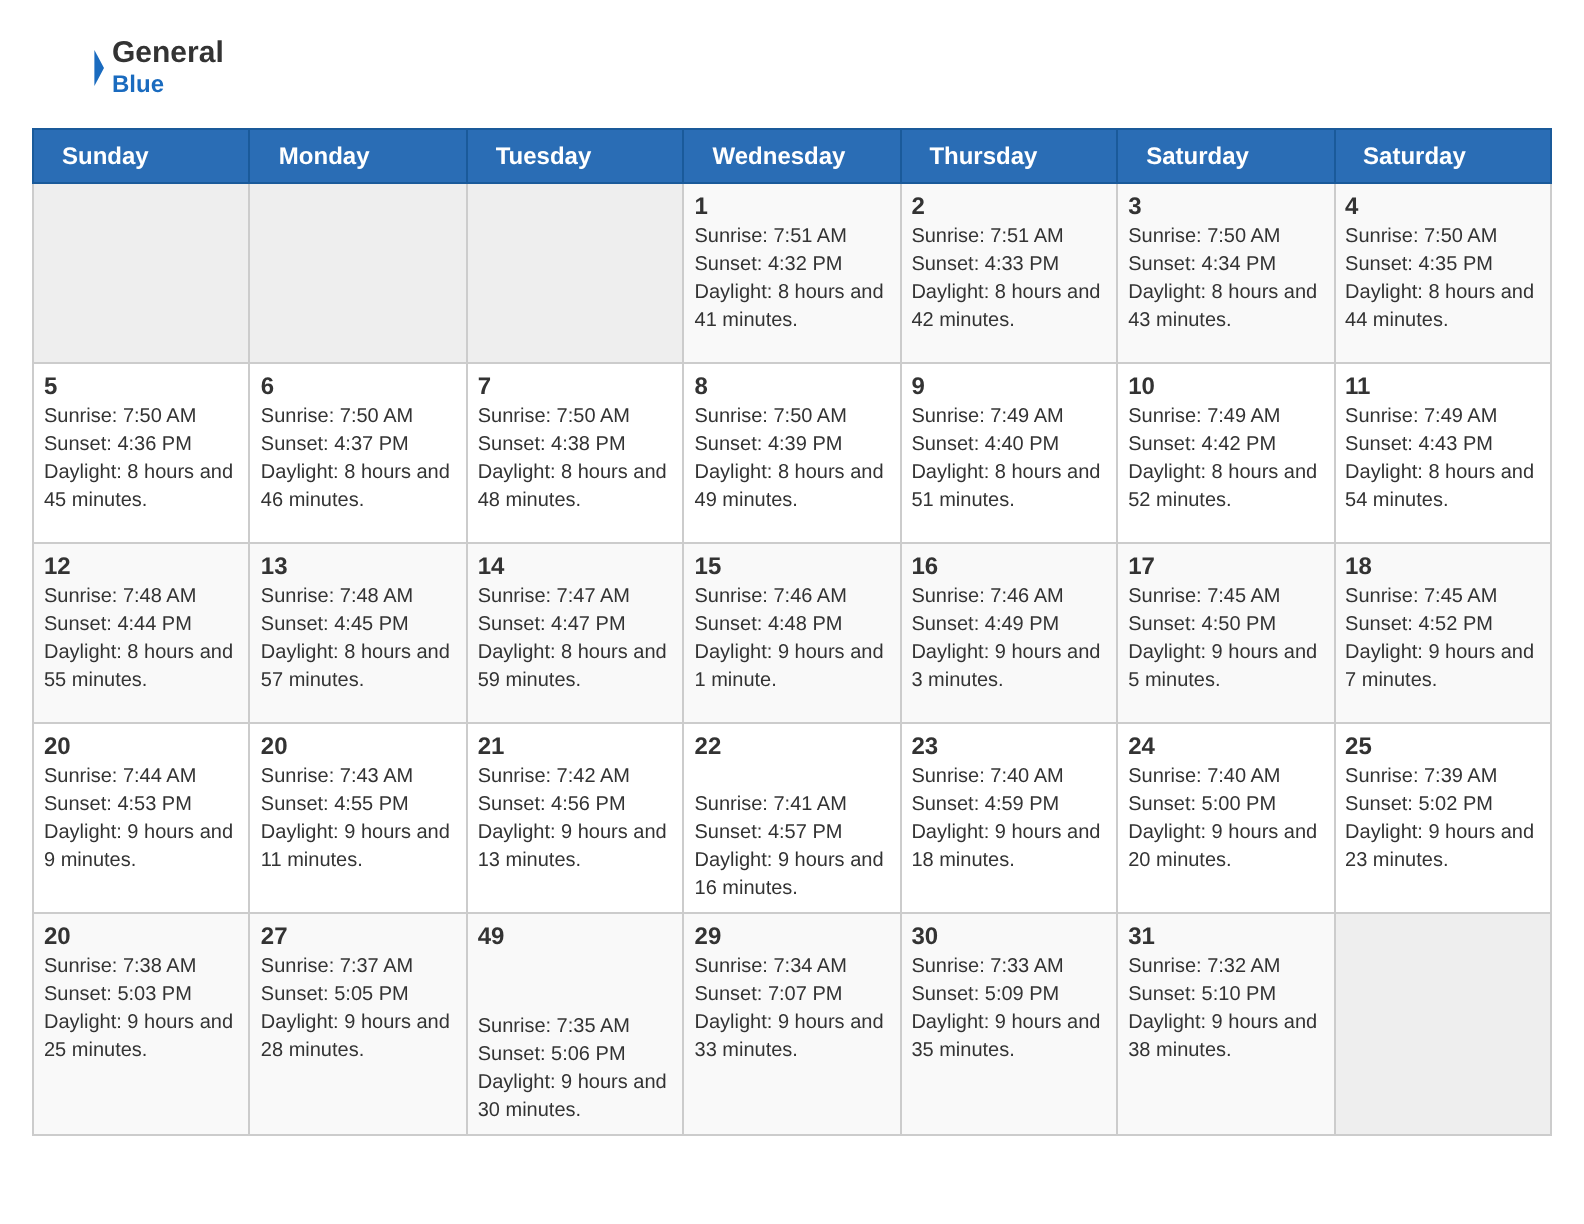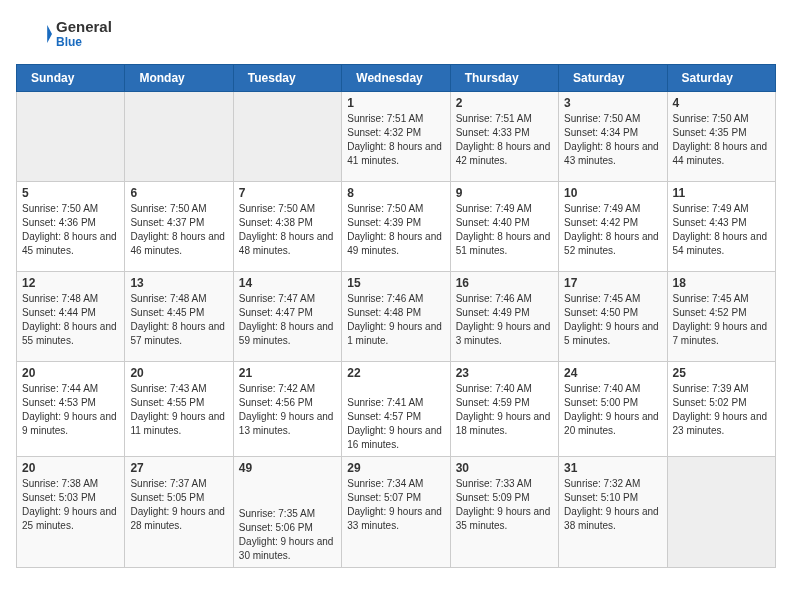--- a/index.html
+++ b/index.html
@@ -295,21 +295,21 @@
         </td>
         <td>
           <span class="day-number">49</span>
           <div class="day-info" style="white-space: pre-line; margin-top: 32px;">Sunrise: 7:35 AM
 Sunset: 5:06 PM
 Daylight: 9 hours and 30 minutes.</div>
         </td>
         <td>
           <span class="day-number">29</span>
           <div class="day-info" style="white-space: pre-line;">Sunrise: 7:34 AM
-Sunset: 5:07 PM
+Sunset: 7:07 PM
 Daylight: 9 hours and 33 minutes.</div>
         </td>
         <td>
           <span class="day-number">30</span>
           <div class="day-info" style="white-space: pre-line;">Sunrise: 7:33 AM
 Sunset: 5:09 PM
 Daylight: 9 hours and 35 minutes.</div>
         </td>
         <td>
           <span class="day-number">31</span>

